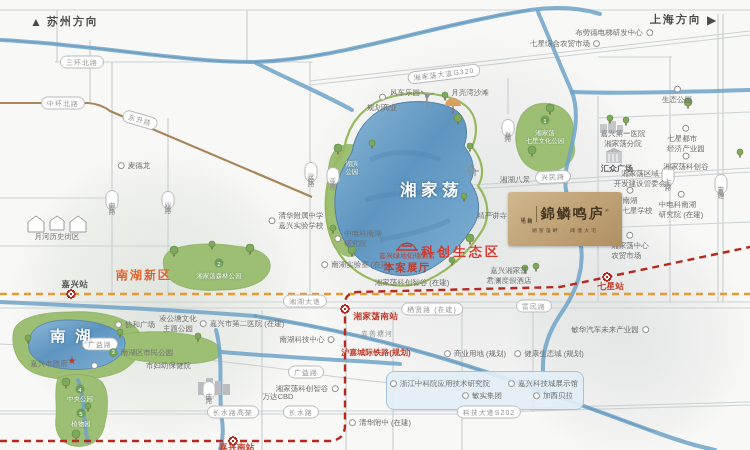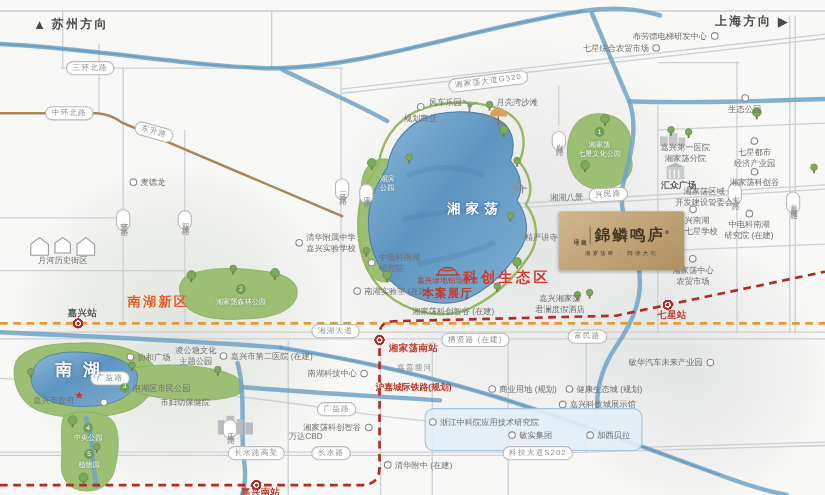--- a/index.html
+++ b/index.html
@@ -14,21 +14,21 @@
   .rot16{transform:translate(-50%,-50%) rotate(16deg);}
   .rotm7{transform:translate(-50%,-50%) rotate(-7deg);}
   .rotm3{transform:translate(-50%,-50%) rotate(-3deg);}
   
   .poi{position:absolute;transform:translate(-50%,-50%);display:flex;align-items:center;gap:3px;
        color:#6e6e6e;font-size:7.5px;line-height:1.3;z-index:7;}
   .poi .txt{white-space:pre-line;}
   .poi.c .txt{text-align:center;}
   .poi.dot-r{flex-direction:row-reverse;}
   .poi.dot-t{flex-direction:column;gap:2px;}
-  .poi.dot-t .txt{text-align:center;}
+  .poi.dot-t .txt{text-align:left;}
   .odot{width:5px;height:5px;border:1.2px solid #8a8a8a;border-radius:50%;background:#fff;flex:0 0 auto;}
   .dark{color:#5a5a5a;font-weight:bold;font-size:8px;}
   .badge{width:9px;height:9px;border-radius:50%;background:#6f9e59;color:#fff;font-size:6px;
          display:flex;align-items:center;justify-content:center;flex:0 0 auto;}
   .parklabel{position:absolute;transform:translate(-50%,-50%);color:#fff;font-size:6.5px;line-height:1.3;
              text-align:center;white-space:pre-line;text-shadow:0 0 2px rgba(55,90,40,.85);z-index:7;}
   .pbadge{position:absolute;transform:translate(-50%,-50%);z-index:7;}
   
   .station-ring{position:absolute;width:10px;height:10px;border-radius:50%;transform:translate(-50%,-50%);
     background:radial-gradient(circle,#b5291e 0 1.4px,#fff 1.5px 2.7px,#b5291e 2.8px 4.6px,rgba(0,0,0,0) 4.7px);z-index:9;}
@@ -36,21 +36,21 @@
                 font-size:8.5px;letter-spacing:.5px;z-index:9;white-space:nowrap;}
   .station-name.gray{color:#575757;}
   .railnote{position:absolute;transform:translate(-50%,-50%);color:#bf3a2b;font-weight:bold;font-size:8px;z-index:9;}
   
   .zone{position:absolute;transform:translate(-50%,-50%);font-weight:bold;z-index:8;letter-spacing:2px;}
   .zone.orange{color:#e2612b;font-size:12px;}
   .zone.red{color:#d63a2f;font-size:13px;letter-spacing:3px;}
   .zone.blue{color:#2f6db8;font-size:13px;letter-spacing:3px;}
   .lakelabel{position:absolute;transform:translate(-50%,-50%);color:#fff;font-weight:bold;z-index:7;
              text-shadow:0 0 3px rgba(25,70,110,.7);}
-  .lakelabel.big{font-size:12px;letter-spacing:5px;}
+  .lakelabel.big{font-size:16px;letter-spacing:5px;}
   .lakelabel.small{font-size:15px;letter-spacing:3px;text-align:center;}
   .riverlabel{position:absolute;transform:translate(-50%,-50%);color:#8a8f93;font-size:7px;letter-spacing:1px;z-index:6;}
   
   .dir{position:absolute;display:flex;align-items:center;gap:5px;color:#4a4a4a;font-weight:bold;
        font-size:11px;letter-spacing:2px;z-index:10;}
   .dir .arr{font-size:12px;letter-spacing:0;}
   
   .plaque{position:absolute;left:508px;top:192px;width:114px;height:54px;border-radius:3px;z-index:8;
           background:linear-gradient(145deg,#d0b78e,#b09061);box-shadow:0 1px 3px rgba(0,0,0,.28);
           display:flex;flex-direction:column;align-items:center;justify-content:center;color:#453722;}
@@ -519,21 +519,21 @@
       <span class="txt">商业用地 (规划)</span>
     </div>
   <div class="poi" style="left:549px;top:354px;">
       <span class="odot"></span>
       <span class="txt">健康生态城 (规划)</span>
     </div>
   <div class="poi" style="left:440px;top:384px;">
       <span class="odot"></span>
       <span class="txt">浙江中科院应用技术研究院</span>
     </div>
-  <div class="poi" style="left:543px;top:368px;">
+  <div class="poi" style="left:543px;top:384px;">
       <span class="odot"></span>
       <span class="txt">嘉兴科技城展示馆</span>
     </div>
   <div class="poi" style="left:482px;top:396px;">
       <span class="odot"></span>
       <span class="txt">敏实集团</span>
     </div>
   <div class="poi" style="left:553px;top:396px;">
       <span class="odot"></span>
       <span class="txt">加西贝拉</span>

